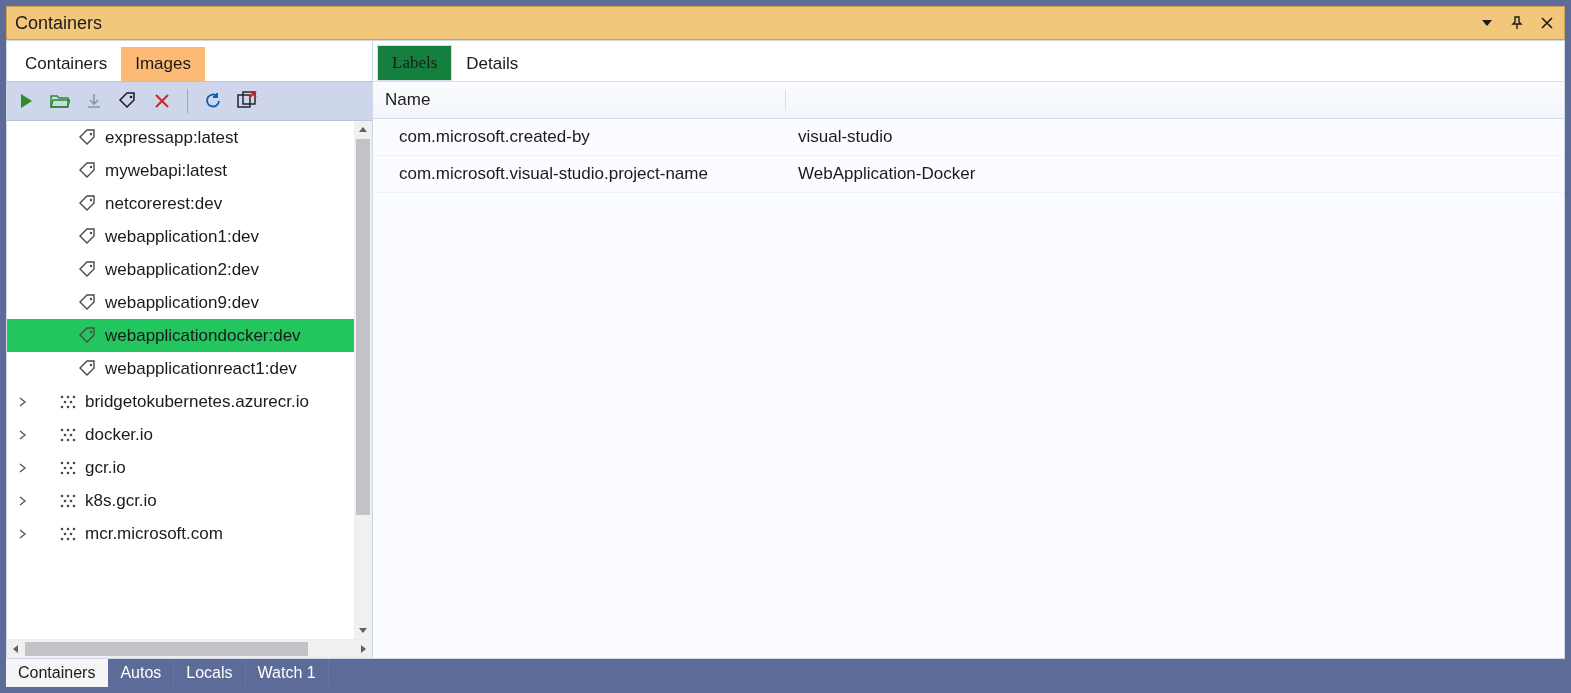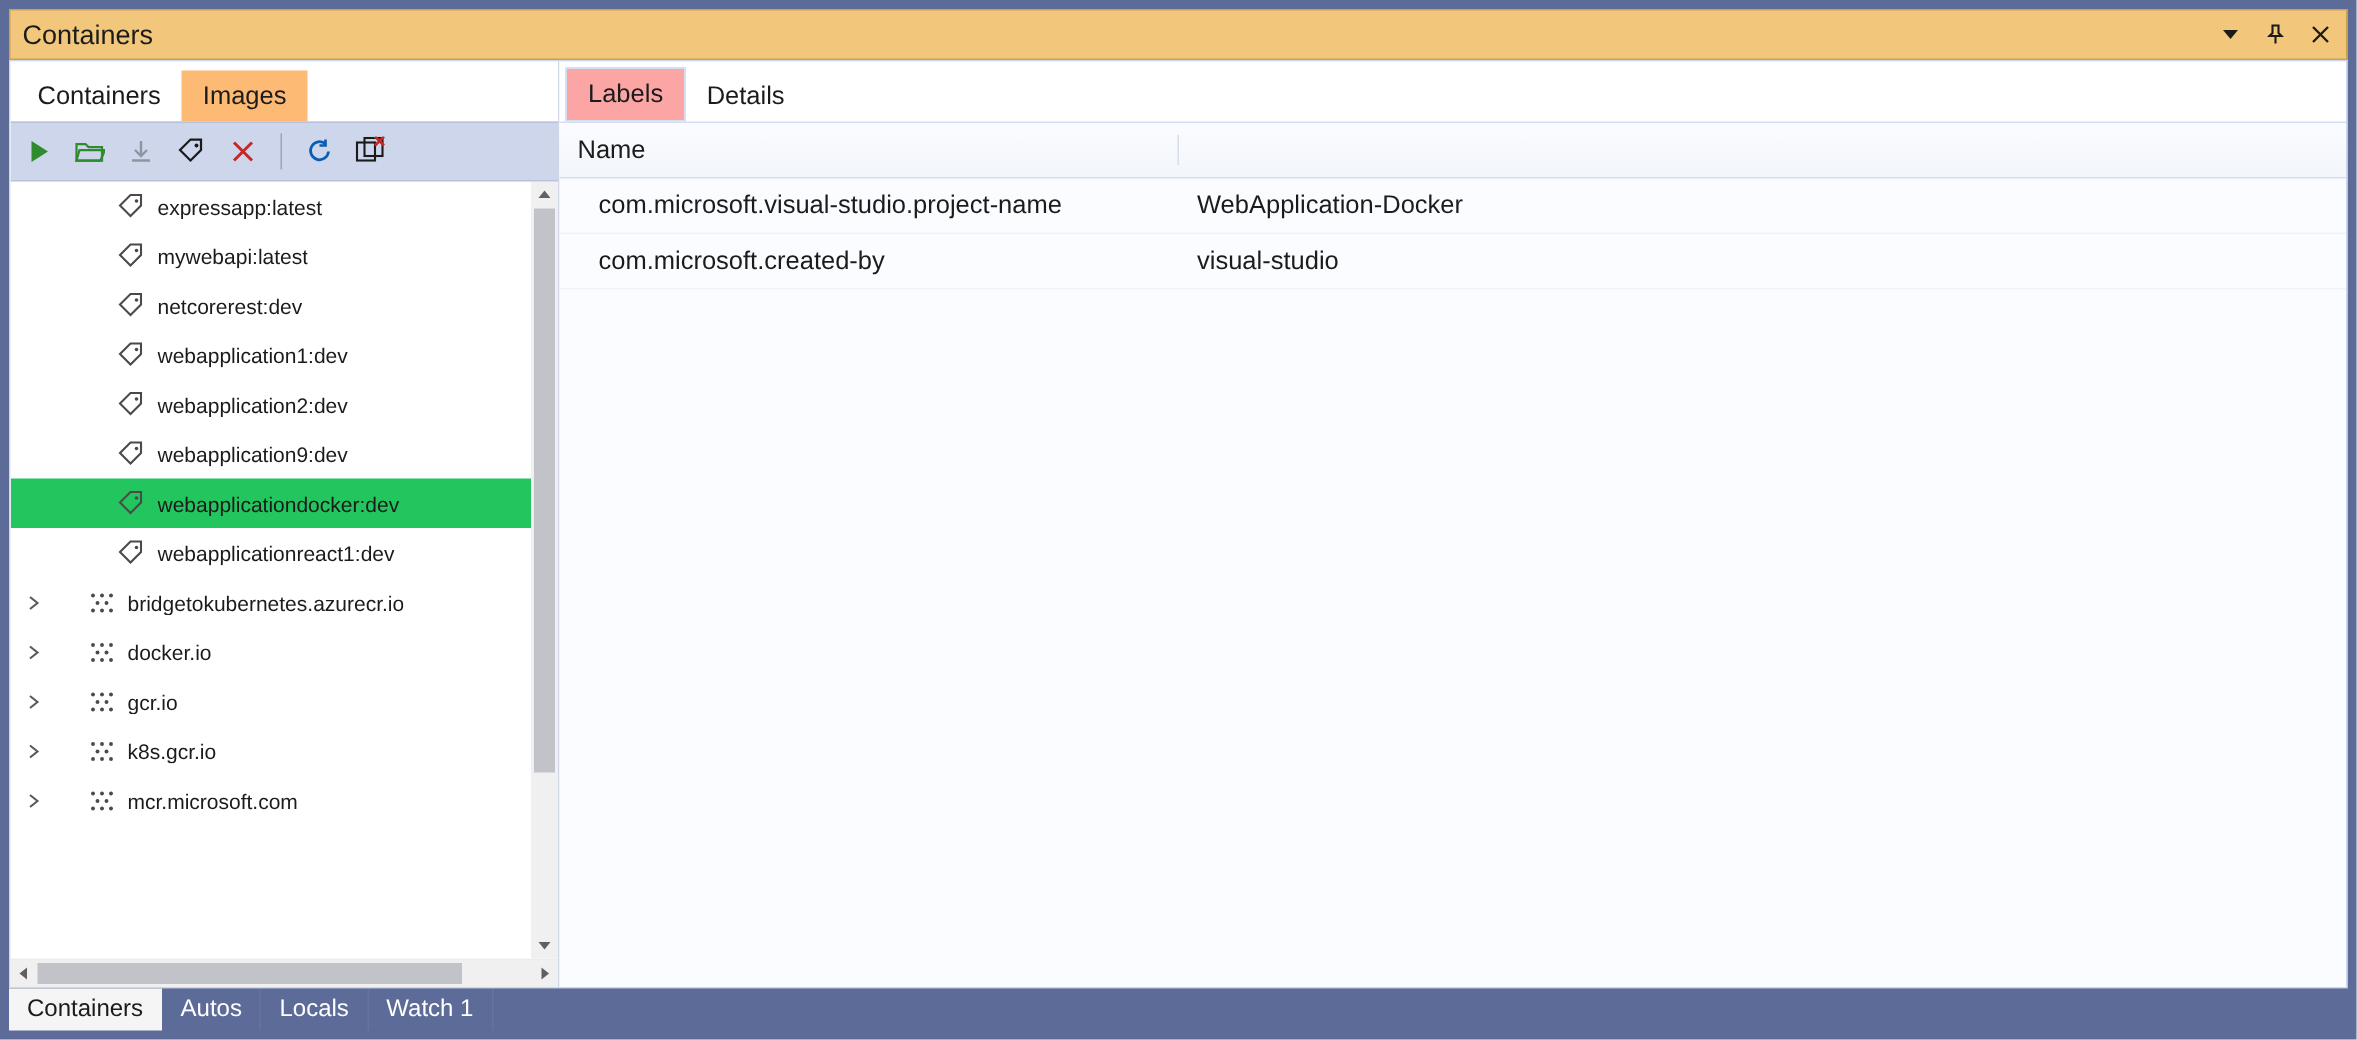--- a/index.html
+++ b/index.html
@@ -77,21 +77,21 @@
     flex: 1;
     overflow: hidden;
     background: #fff;
   }
   .treeitem {
     display: flex;
     align-items: center;
     height: 33px;
     white-space: nowrap;
     padding-left: 6px;
-    font-size: 14px;
+    font-size: 17px;
     color: #1b1b1b;
     cursor: default;
     gap: 6px;
   }
   .treeitem.selected { background: #22c55e; }
   .expander { width: 18px; height: 18px; display:flex; align-items:center; justify-content:center; flex-shrink:0;}
   .indent1 { width: 34px; flex-shrink:0; }
   .itemicon { width: 22px; height: 22px; display: flex; align-items: center; justify-content: center; flex-shrink:0;}
   .itemtext { overflow: hidden; text-overflow: clip; }
 
@@ -108,21 +108,21 @@
   
   .rightpanel { flex: 1; display: flex; flex-direction: column; }
   .righttabs {
     display: flex;
     height: 40px;
     align-items: flex-end;
     background: #fff;
     padding: 0 4px;
   }
   .righttab { padding: 7px 14px; font-size: 17px; color: #1b1b1b; cursor: default; }
-  .righttab.active { background: #fca5a5; border: 1px solid #d4def0; }
+  .righttab.active { background: #15803d; border: 1px solid #d4def0; font-family: Liberation Serif, serif; }
 
   .grid {
     flex: 1;
     display: flex;
     flex-direction: column;
     border-top: 1px solid #d4def0;
     background: #fbfcff;
   }
   .gridhead, .gridrow {
     display: flex;
@@ -476,26 +476,26 @@
         <div class="righttab active"><span>Labels</span></div>
         <div class="righttab"><span>Details</span></div>
       </div>
     <div class="grid">
       <div class="gridhead">
         <div class="gh-cell col-name">Name</div>
         <div class="gh-cell gh-tail"></div>
       </div>
       <div id="grid-rows">
           <div class="gridrow">
+            <div class="gr-cell col-name">com.microsoft.created-by</div>
+            <div class="gr-cell col-value" style="padding-left: 12px;">visual-studio</div>
+          </div>
+          <div class="gridrow">
             <div class="gr-cell col-name">com.microsoft.visual-studio.project-name</div>
             <div class="gr-cell col-value" style="padding-left: 12px;">WebApplication-Docker</div>
-          </div>
-          <div class="gridrow">
-            <div class="gr-cell col-name">com.microsoft.created-by</div>
-            <div class="gr-cell col-value" style="padding-left: 12px;">visual-studio</div>
           </div>
         </div>
     </div>
   </div>
 </div>
 
 <div class="bottomtabs" id="bottom-tabs">
     <div class="btab active">
       <span>Containers</span>
     </div>

